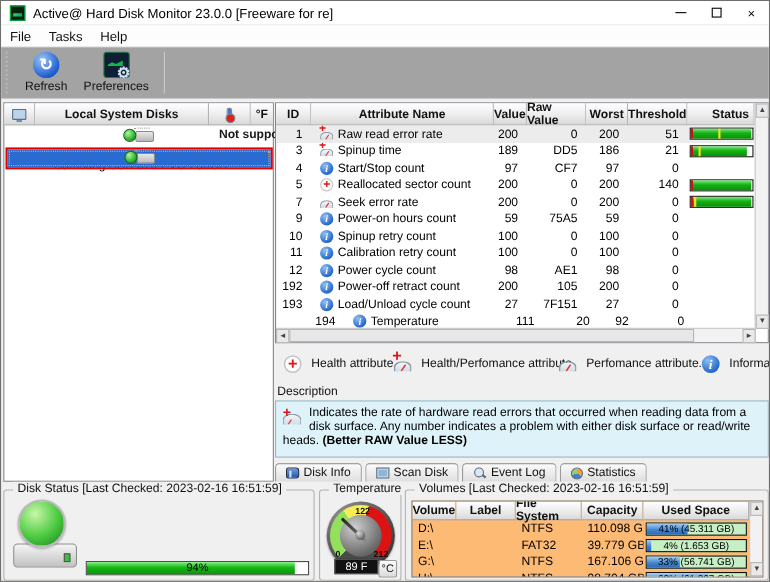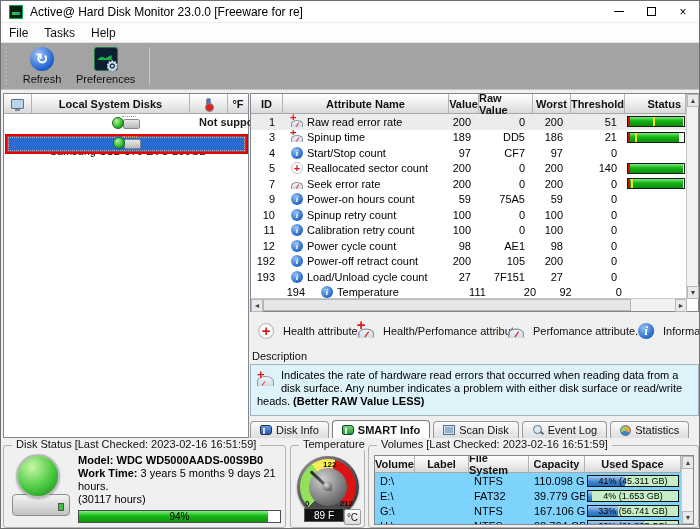--- a/index.html
+++ b/index.html
@@ -149,21 +149,21 @@
   .gnum { position:absolute; font-size:8px; color:#111; font-weight:bold; }
   .gnum.top { left:26px; top:4px; }
   .gnum.left { left:8px; bottom:10px; }
   .gnum.right { right:6px; bottom:10px; color:#2a0000; }
   .needle { position:absolute; left:29px; top:8px; width:3px; height:30px; background:linear-gradient(180deg,#222,#888); border-radius:2px; transform-origin:50% 77%; transform:rotate(-47deg); }
   .hubdot { position:absolute; left:26px; top:26px; width:9px; height:9px; border-radius:50%; background:radial-gradient(circle at 35% 30%, #ddd, #333); }
   .gvalue { position:absolute; left:13px; top:62px; width:40px; height:14px; background:#111; color:#fff; font-size:10px; display:flex; align-items:center; justify-content:center; border:1px solid #555; }
   .cbtn { position:absolute; right:3px; bottom:2px; width:17px; height:16px; background:linear-gradient(180deg,#fdfdfd,#dcdcdc); border:1px solid #9a9a9a; border-radius:2px; font-size:10px; display:flex; align-items:center; justify-content:center; color:#111; }
 
   
-  .vol-table { position:absolute; left:5px; top:9px; width:320px; height:70px; background:#7dd3fc; border:1px solid #828790; overflow:hidden; }
+  .vol-table { position:absolute; left:5px; top:9px; width:320px; height:70px; background:#fdba74; border:1px solid #828790; overflow:hidden; }
   .vol-header { display:flex; height:17px; width:306px; }
   .vol-rows { position:absolute; top:17px; left:0; width:306px; }
   .vol-row { display:flex; height:15px; align-items:center; font-size:11px; color:#000; }
   .vcell { padding-left:5px; overflow:hidden; white-space:nowrap; }
   .used-bar { position:relative; width:92px; height:12px; border:1px solid #111; background:#c6efc6; margin-left:2px; }
   .ub-fill { position:absolute; left:0; top:0; height:100%; background:linear-gradient(180deg,#a9cdf2,#3b82d0 60%,#2e6cb0); }
   .ub-txt { position:absolute; inset:0; text-align:center; font-size:9px; line-height:11px; color:#000; }
   .vol-scroll { position:absolute; right:0; top:0; width:12px; height:68px; background:#f2f2f2; border-left:1px solid #c8c8c8; }
 </style>
 </head>
@@ -466,51 +466,40 @@
         <span class="gaugelet"></span>
           <span class="plus">+</span>
       </span><span>Indicates the rate of hardware read errors that occurred when reading data from a disk surface. Any number indicates a problem with either disk surface or read/write heads. </span><b>(Better RAW Value LESS)</b>
     </div>
 
     <div class="tabs" id="tabs">
         <div class="tab">
           <span class="ti ti-book-blue"></span>
           <span>Disk Info</span>
         </div>
-        <div class="tab active">
-          <span class="ti ti-book-green"></span>
-          <span>SMART Info</span>
-        </div>
         <div class="tab">
           <span class="ti ti-monitor"></span>
           <span>Scan Disk</span>
         </div>
         <div class="tab">
           <span class="ti ti-magnifier"></span>
           <span>Event Log</span>
         </div>
         <div class="tab">
           <span class="ti ti-stats"></span>
           <span>Statistics</span>
         </div>
       </div>
   </div>
 
   <div class="groupbox gb-disk">
     <div class="gb-title">Disk Status [Last Checked: 2023-02-16 16:51:59]</div>
     <div class="disk-graphic">
       <div class="big-disk"></div>
       <div class="big-orb"></div>
-    </div>
-    <div class="ds-text">
-      <div class="ds-model"><span>Model:</span> <span>WDC WD5000AADS-00S9B0</span></div>
-      <div><span class="b">Work Time:</span> <span>3 years 5 months 9 days 21 hours.</span></div>
-      <div>(30117 hours)</div>
-      <div style="height:4px"></div>
-      <div class="b"><span>Health Status:</span> <span>OK</span></div>
     </div>
     <div class="healthbar">
       <div class="hb-fill" id="hb-fill" style="width: 94%;"></div>
       <div class="hb-txt">94%</div>
     </div>
   </div>
 
   <div class="groupbox gb-temp">
     <div class="gb-title">Temperature</div>
     <div class="gauge">

